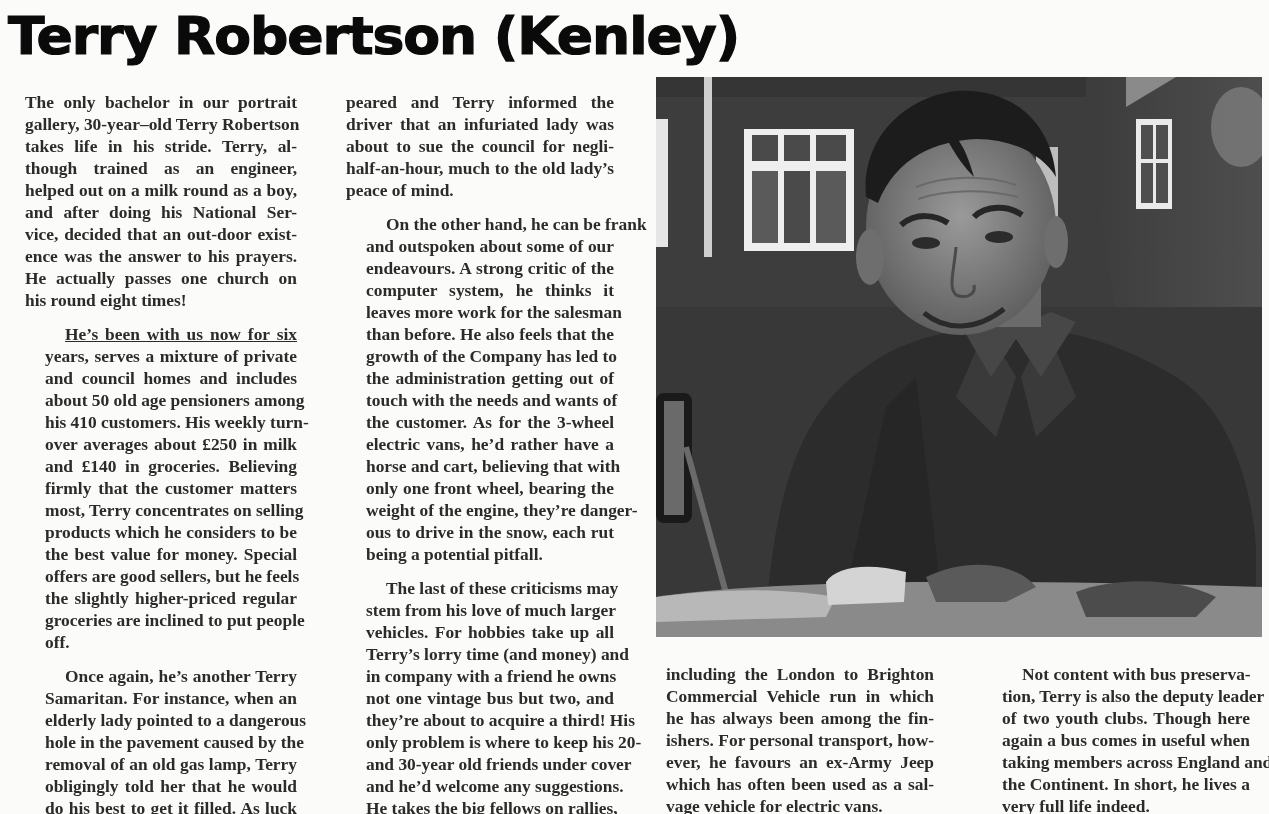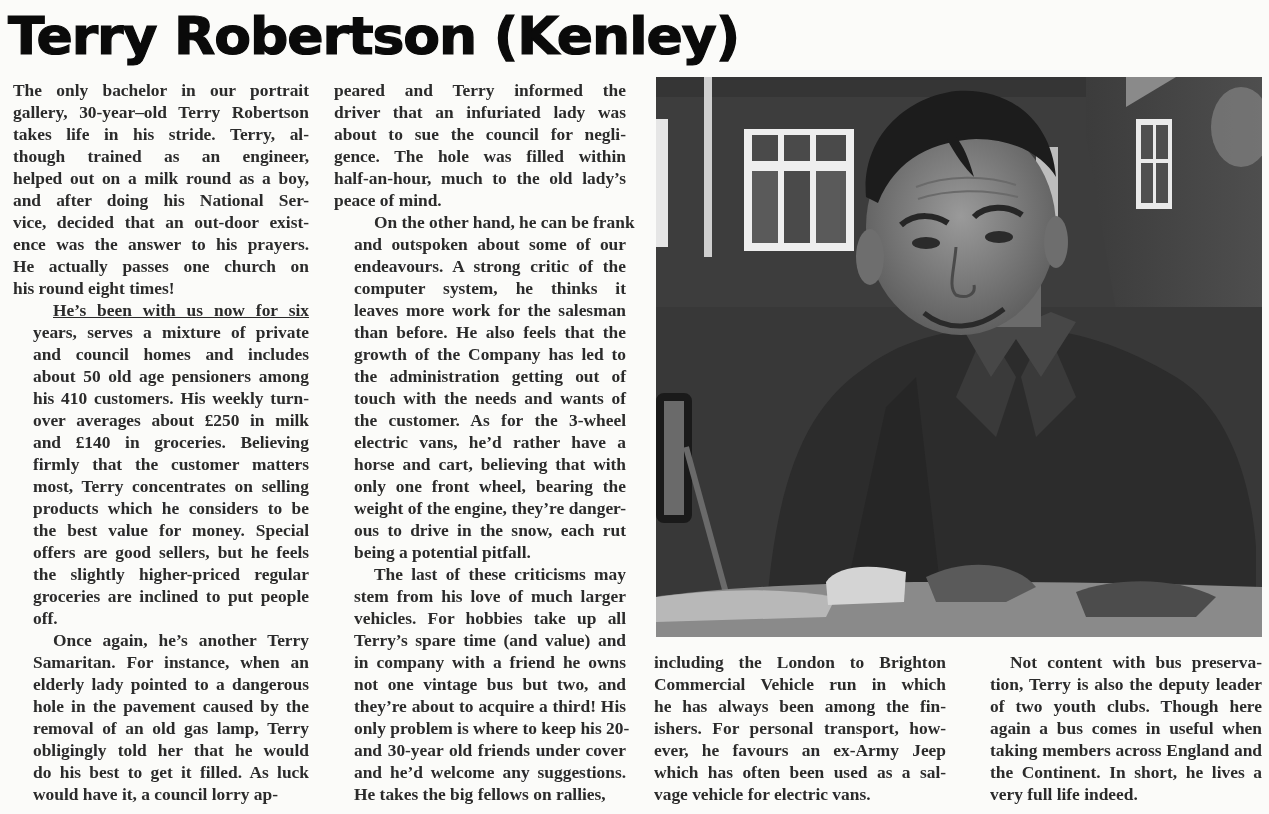--- a/index.html
+++ b/index.html
@@ -27,21 +27,21 @@
   .col {
     position: absolute;
     font-family: "Liberation Serif", "DejaVu Serif", serif;
     font-weight: bold;
     font-size: 17.4px;
     line-height: 22px;
     color: #2b2b2b;
     text-align: justify;
     hyphens: manual;
   }
-  .col p { margin: 0; text-indent: 0; }
+  .col p { margin: 12px; text-indent: 0; }
   .col p.ind { text-indent: 20px; }
   .col .ln { display: block; text-align: justify; text-align-last: justify; white-space: nowrap; }
   .col .ln.last { text-align-last: left; }
   #col1 { left: 13px; top: 79px; width: 296px; }
   #col2 { left: 334px; top: 79px; width: 292px; }
   #col3 { left: 654px; top: 651px; width: 292px; }
   #col4 { left: 970px; top: 651px; width: 292px; }
   .photo {
     position: absolute; left: 656px; top: 77px; width: 606px; height: 560px;
     background: #3a3a3a; overflow: hidden;
@@ -92,21 +92,20 @@
       <span class="ln">obligingly told her that he would</span>
       <span class="ln">do his best to get it filled. As luck</span>
       <span class="ln last">would have it, a council lorry ap-</span>
     </p>
   </div>
 <div class="col" id="col2">
     <p>
       <span class="ln">peared and Terry informed the</span>
       <span class="ln">driver that an infuriated lady was</span>
       <span class="ln">about to sue the council for negli-</span>
-      <span class="ln">gence. The hole was filled within</span>
       <span class="ln">half-an-hour, much to the old lady’s</span>
       <span class="ln last">peace of mind.</span>
     </p>
     <p class="ind">
       <span class="ln" style="padding-left: 20px;">On the other hand, he can be frank</span>
       <span class="ln">and outspoken about some of our</span>
       <span class="ln">endeavours. A strong critic of the</span>
       <span class="ln">computer system, he thinks it</span>
       <span class="ln">leaves more work for the salesman</span>
       <span class="ln">than before. He also feels that the</span>
@@ -118,21 +117,21 @@
       <span class="ln">horse and cart, believing that with</span>
       <span class="ln">only one front wheel, bearing the</span>
       <span class="ln">weight of the engine, they’re danger-</span>
       <span class="ln">ous to drive in the snow, each rut</span>
       <span class="ln last">being a potential pitfall.</span>
     </p>
     <p class="ind">
       <span class="ln" style="padding-left: 20px;">The last of these criticisms may</span>
       <span class="ln">stem from his love of much larger</span>
       <span class="ln">vehicles. For hobbies take up all</span>
-      <span class="ln">Terry’s spare time (and value) and</span>
+      <span class="ln">Terry’s lorry time (and money) and</span>
       <span class="ln">in company with a friend he owns</span>
       <span class="ln">not one vintage bus but two, and</span>
       <span class="ln">they’re about to acquire a third! His</span>
       <span class="ln">only problem is where to keep his 20-</span>
       <span class="ln">and 30-year old friends under cover</span>
       <span class="ln">and he’d welcome any suggestions.</span>
       <span class="ln last">He takes the big fellows on rallies,</span>
     </p>
   </div>
 

